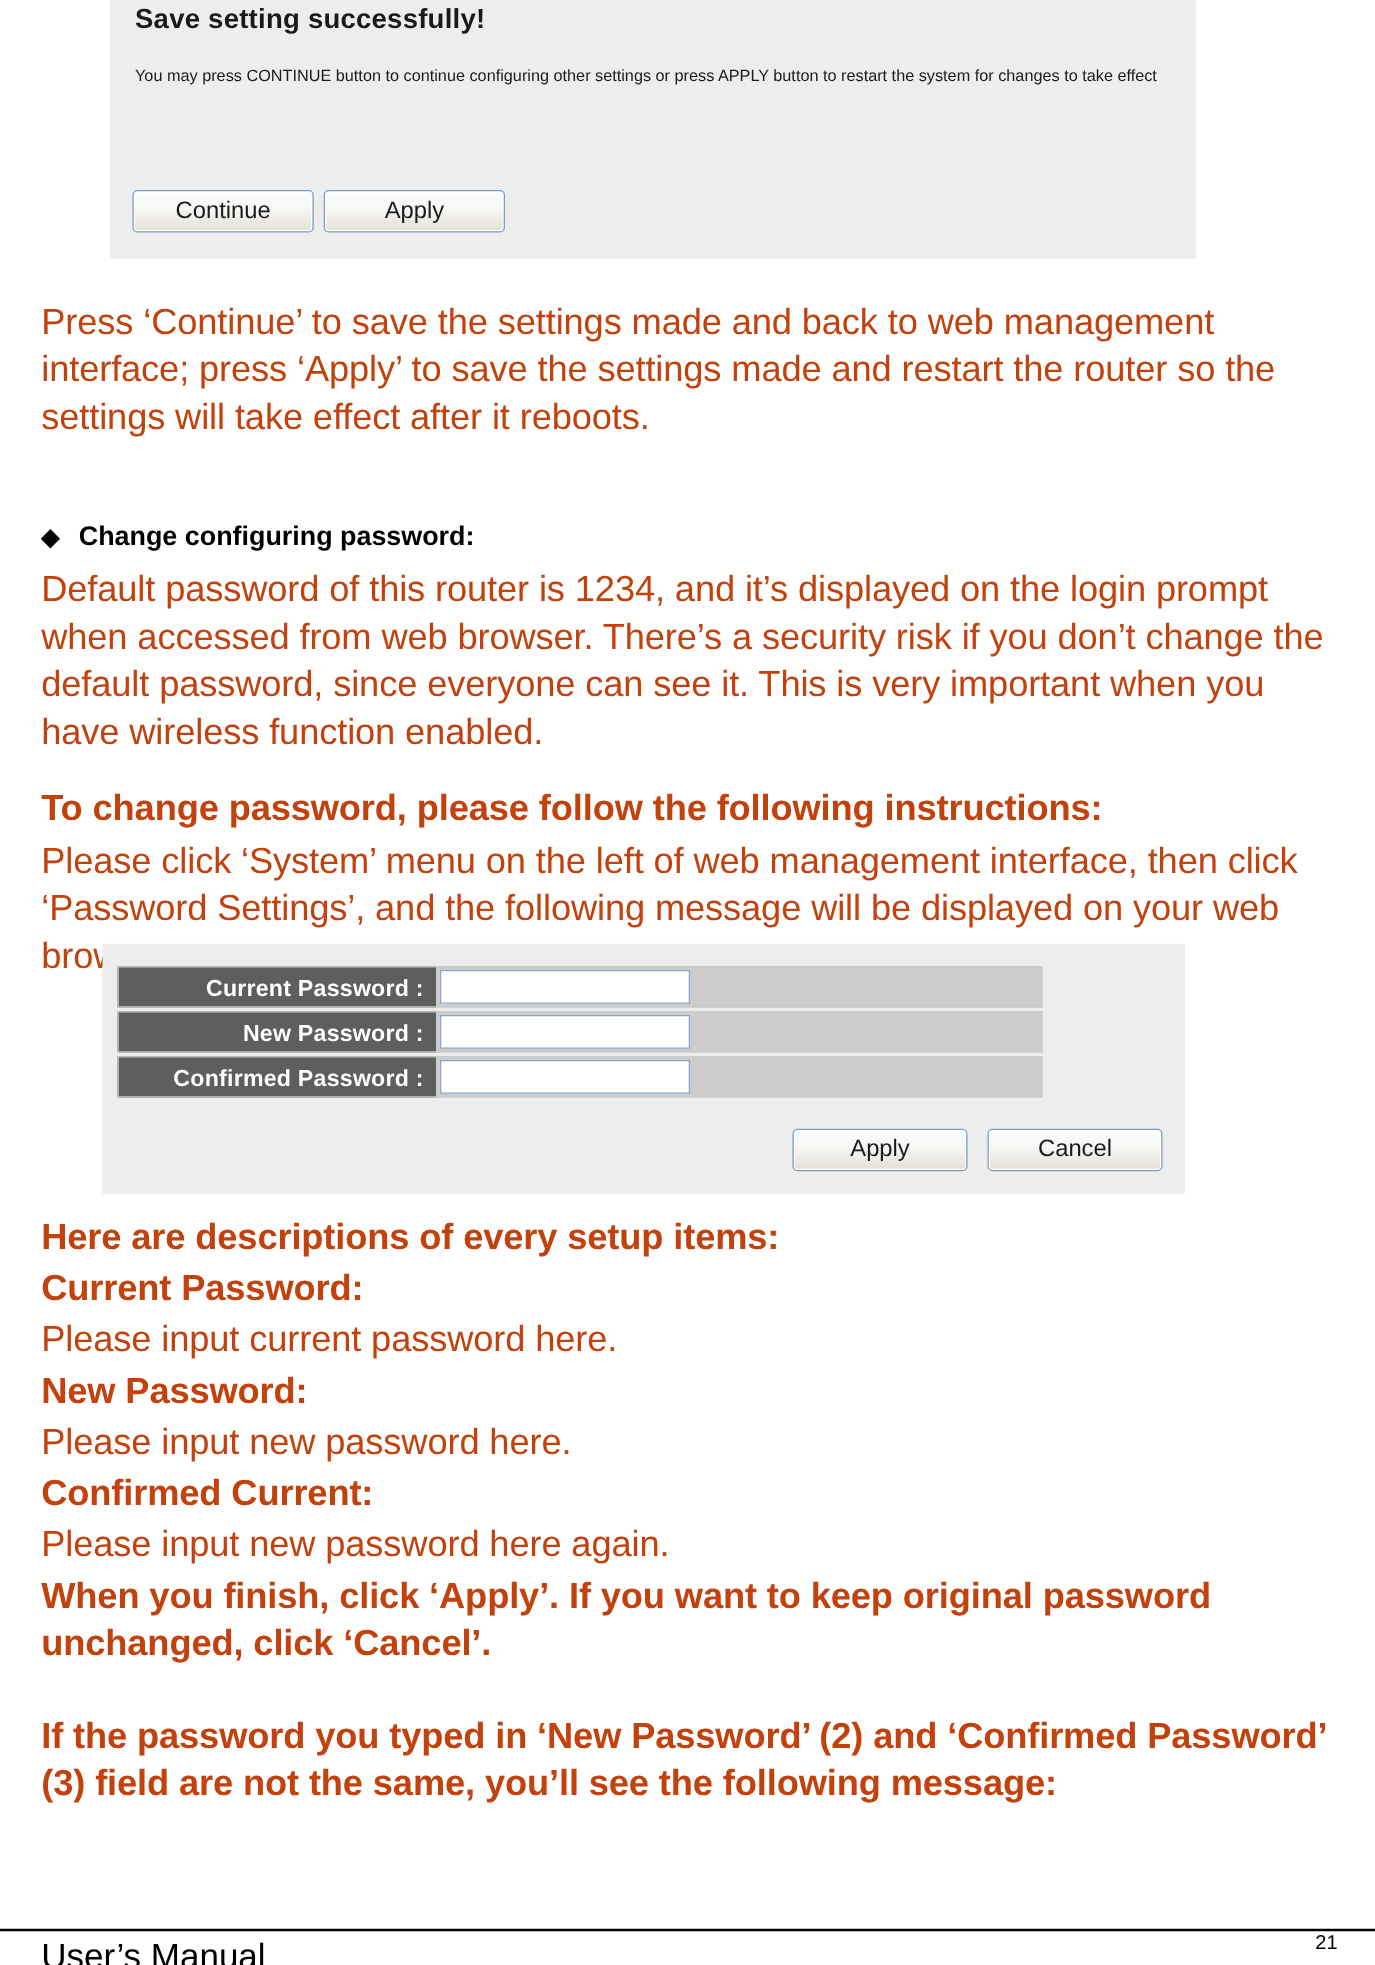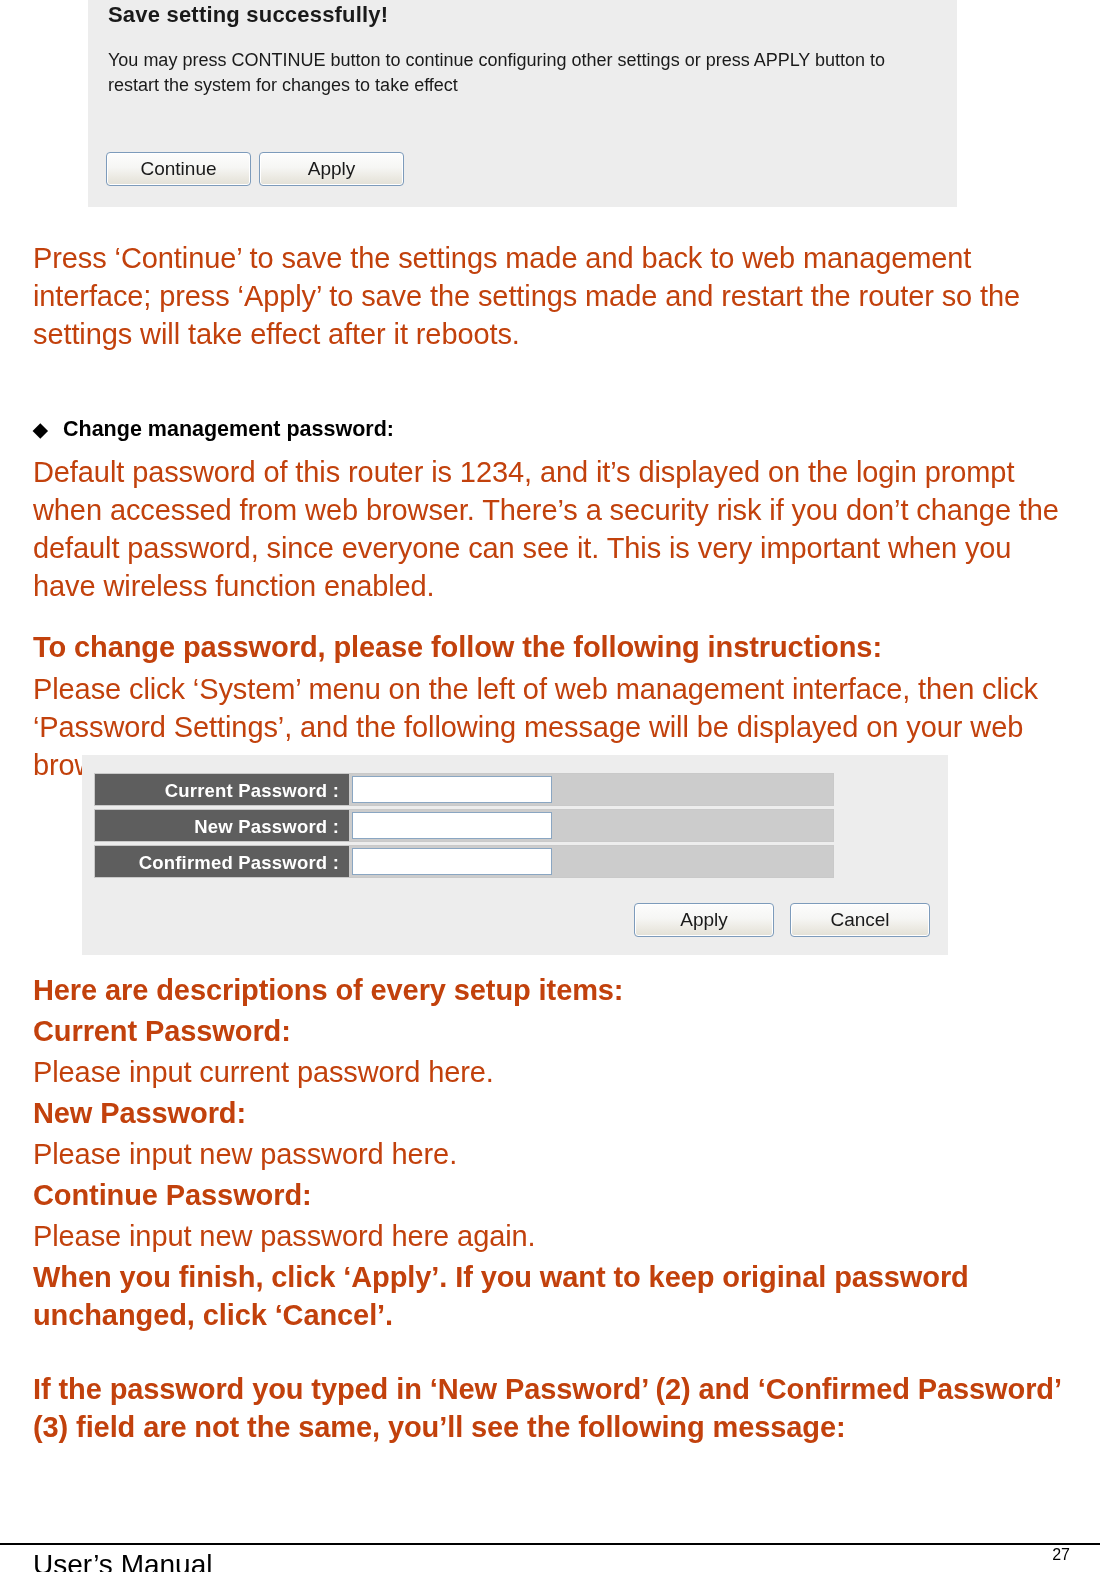--- a/index.html
+++ b/index.html
@@ -57,21 +57,21 @@
     font-size: 22px;
     font-weight: bold;
     color: #1a1a1a;
     letter-spacing: 0.2px;
   }
   #panel-save .ui-para {
     position: absolute;
     left: 20px;
     top: 48px;
     width: 830px;
-    font-size: 18px;
+    font-size: 13px;
     line-height: 25px;
     color: #1a1a1a;
   }
   #panel-save .ui-buttons {
     position: absolute;
     left: 18px;
     top: 152px;
     display: flex;
     gap: 8px;
   }
@@ -206,21 +206,21 @@
     <div class="ui-para">You may press CONTINUE button to continue configuring other settings or press APPLY button to restart the system for changes to take effect</div>
     <div class="ui-buttons">
       <button class="ui-btn">Continue</button>
       <button class="ui-btn">Apply</button>
     </div>
   </div>
 
   <div class="body-text" style="top:239px;">Press ‘Continue’ to save the settings made and back to web management interface; press ‘Apply’ to save the settings made and restart the router so the settings will take effect after it reboots.</div>
 
   <div class="bullet-head" style="top:410px;">
-    <span class="bullet-glyph">◆</span><span>Change management password:</span>
+    <span class="bullet-glyph">◆</span><span>Change configuring password:</span>
   </div>
 
   <div class="body-text" style="top:453px;">Default password of this router is 1234, and it’s displayed on the login prompt when accessed from web browser. There’s a security risk if you don’t change the default password, since everyone can see it. This is very important when you have wireless function enabled.</div>
 
   <div class="body-text bold" style="top:628px;">To change password, please follow the following instructions:</div>
 
   <div class="body-text" style="top:670px;">Please click ‘System’ menu on the left of web management interface, then click ‘Password Settings’, and the following message will be displayed on your web browser:</div>
 
   <div class="ui-panel" id="panel-password">
     <div class="form-rows">
@@ -257,25 +257,25 @@
   <div class="body-text bold" style="top:971px;">Here are descriptions of every setup items:</div>
 
   <div class="body-text bold" style="top:1012px;">Current Password:</div>
 
   <div class="body-text" style="top:1053px;">Please input current password here.</div>
 
   <div class="body-text bold" style="top:1094px;">New Password:</div>
 
   <div class="body-text" style="top:1135px;">Please input new password here.</div>
 
-  <div class="body-text bold" style="top:1176px;">Continue Password:</div>
+  <div class="body-text bold" style="top:1176px;">Confirmed Current:</div>
 
   <div class="body-text" style="top:1217px;">Please input new password here again.</div>
 
   <div class="body-text bold" style="top:1258px;">When you finish, click ‘Apply’. If you want to keep original password unchanged, click ‘Cancel’.</div>
 
   <div class="body-text" style="top:1370px;font-weight:bold;">If the password you typed in ‘New Password’ (2) and ‘Confirmed Password’ (3) field are not the same, you’ll see the following message:</div>
 
   <div id="footer-rule"></div>
   <div id="footer-left">User’s Manual</div>
-  <div id="footer-page">27</div>
+  <div id="footer-page">21</div>
 
 </div>
 
 </body></html>

